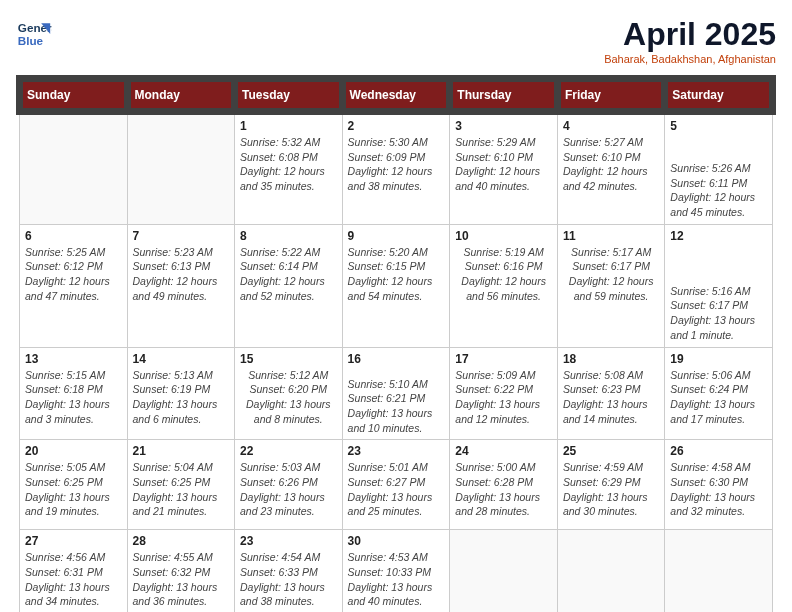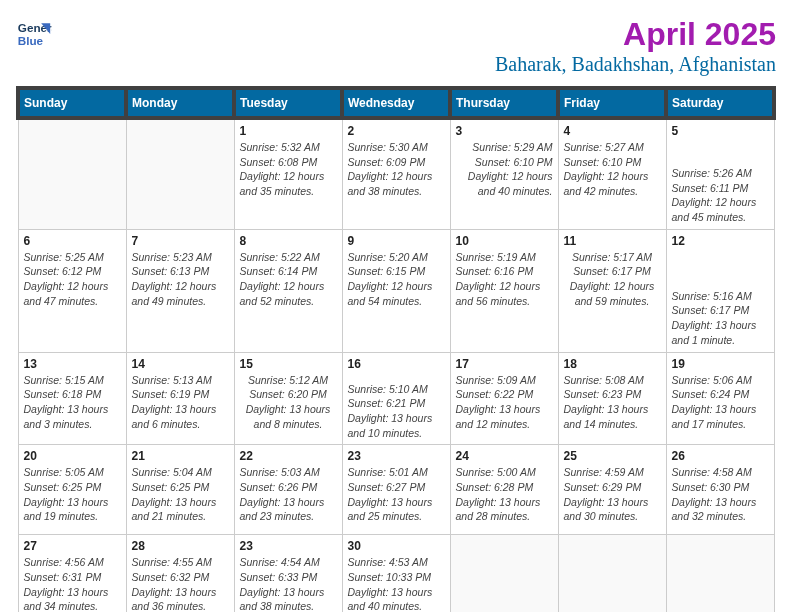--- a/index.html
+++ b/index.html
@@ -24,40 +24,39 @@
     .logo-icon {
       width: 36px;
       height: 36px;
     }
     .title-area {
       text-align: right;
     }
     .month-title {
       font-size: 32px;
       font-weight: bold;
-      color: #a21caf;
+      color: #0f172a;
     }
     .location-title {
-      font-size: 20px;
-      color: #0369a1;
-      font-family: Liberation Serif, serif;
+      font-size: 11px;
+      color: #c2410c;
     }
     .calendar {
       width: 100%;
       border-collapse: collapse;
       font-size: 11px;
     }
     .calendar th {
-      background-color: #0369a1;
+      background-color: #7f1d1d;
       color: #fff;
       padding: 6px 4px;
       text-align: left;
       font-size: 12px;
       font-weight: bold;
-      border: 4px solid #404040;
+      border: 7px solid #404040;
     }
     .calendar td {
       vertical-align: top;
       border: 1px solid #ccc;
       padding: 4px 5px;
       width: 108px;
       min-height: 80px;
       height: 90px;
     }
     .day-number {
@@ -117,21 +116,21 @@
 Daylight: 12 hours and 35 minutes.</div>
         </td>
         <td>
           <span class="day-number">2</span>
           <div class="day-info" style="white-space: pre-line;">Sunrise: 5:30 AM
 Sunset: 6:09 PM
 Daylight: 12 hours and 38 minutes.</div>
         </td>
         <td>
           <span class="day-number">3</span>
-          <div class="day-info" style="white-space: pre-line; text-align: right;">Sunrise: 5:29 AM
+          <div class="day-info" style="white-space: pre-line;">Sunrise: 5:29 AM
 Sunset: 6:10 PM
 Daylight: 12 hours and 40 minutes.</div>
         </td>
         <td>
           <span class="day-number">4</span>
           <div class="day-info" style="white-space: pre-line;">Sunrise: 5:27 AM
 Sunset: 6:10 PM
 Daylight: 12 hours and 42 minutes.</div>
         </td>
         <td>
@@ -161,21 +160,21 @@
 Daylight: 12 hours and 52 minutes.</div>
         </td>
         <td>
           <span class="day-number">9</span>
           <div class="day-info" style="white-space: pre-line;">Sunrise: 5:20 AM
 Sunset: 6:15 PM
 Daylight: 12 hours and 54 minutes.</div>
         </td>
         <td>
           <span class="day-number">10</span>
-          <div class="day-info" style="white-space: pre-line;">Sunrise: 5:19 AM
+          <div class="day-info" style="white-space: pre-line; text-align: center;">Sunrise: 5:19 AM
 Sunset: 6:16 PM
 Daylight: 12 hours and 56 minutes.</div>
         </td>
         <td>
           <span class="day-number">11</span>
           <div class="day-info" style="white-space: pre-line; text-align: center;">Sunrise: 5:17 AM
 Sunset: 6:17 PM
 Daylight: 12 hours and 59 minutes.</div>
         </td>
         <td>

